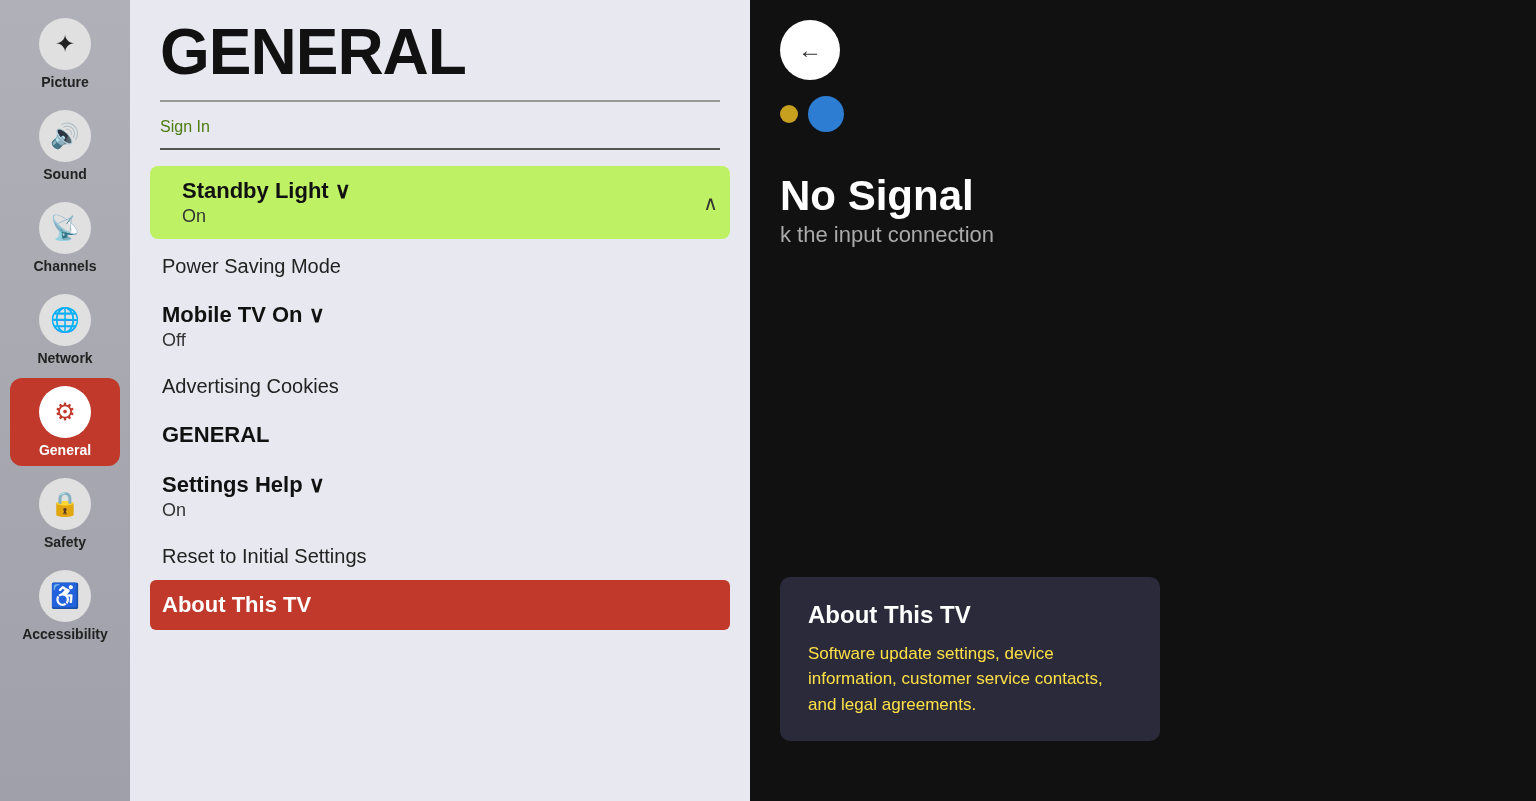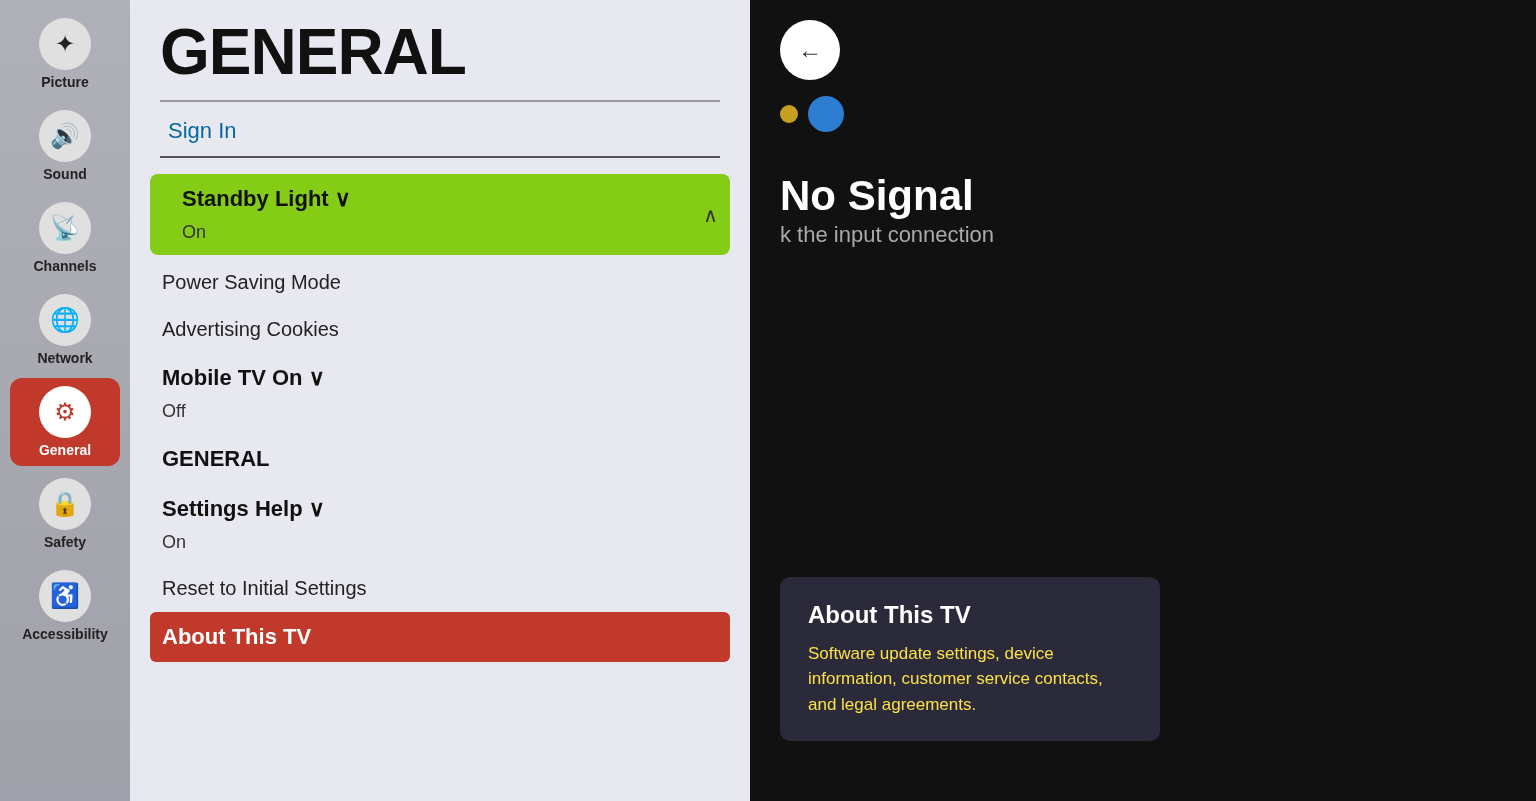--- a/index.html
+++ b/index.html
@@ -81,23 +81,23 @@
       letter-spacing: -1px;
       line-height: 1;
     }
     .panel-divider {
       width: calc(100% - 60px);
       margin: 16px 30px;
       border: none;
       border-top: 2px solid #999;
     }
     .panel-subtitle {
-      padding: 0 30px 8px 38px;
-      font-size: 22px;
-      color: #0369a1;
+      padding: 0 30px 8px 30px;
+      font-size: 16px;
+      color: #4d7c0f;
     }
     .panel-divider2 {
       width: calc(100% - 60px);
       margin: 4px 30px 16px 30px;
       border: none;
       border-top: 2px solid #555;
     }
 
     .menu-list {
       flex: 1;
@@ -105,40 +105,40 @@
       padding: 0 20px;
     }
 
     .menu-item {
       padding: 12px 12px;
       cursor: pointer;
       border-radius: 6px;
       position: relative;
     }
     .menu-item.expanded {
-      background: #84cc16;
+      background: #bef264;
       border-radius: 8px;
       margin-bottom: 4px;
       padding-left: 32px;
     }
     .menu-item .item-header {
       display: flex;
       align-items: center;
       justify-content: space-between;
     }
     .menu-item .item-name {
       font-size: 22px;
       font-weight: 700;
       color: #111;
     }
     .menu-item .item-value {
       font-size: 18px;
       font-weight: 400;
       color: #333;
-      margin-top: 10px;
+      margin-top: 2px;
     }
     .menu-item .item-name-normal {
       font-size: 20px;
       font-weight: 400;
       color: #222;
     }
     .chevron-up {
       font-size: 20px;
       color: #333;
     }
@@ -288,36 +288,36 @@
         <span class="chevron-up">∧</span>
       </div>
     </div>
 
 
     <div class="menu-item">
       <div class="item-name-normal">Power Saving Mode</div>
     </div>
 
     <div class="menu-item">
-      <div class="item-name-normal">Advertising Cookies</div>
-    </div>
-
-    <div class="menu-item">
       <div class="item-header">
         <div>
           <div class="item-name">
             <span>Mobile TV On</span>
             <span> ∨</span>
           </div>
           <div class="item-value">Off</div>
         </div>
       </div>
     </div>
 
     <div class="menu-item">
+      <div class="item-name-normal">Advertising Cookies</div>
+    </div>
+
+    <div class="menu-item">
       <div class="item-name">GENERAL</div>
     </div>
 
     <div class="menu-item">
       <div class="item-header">
         <div>
           <div class="item-name">
             <span>Settings Help</span>
             <span> ∨</span>
           </div>

